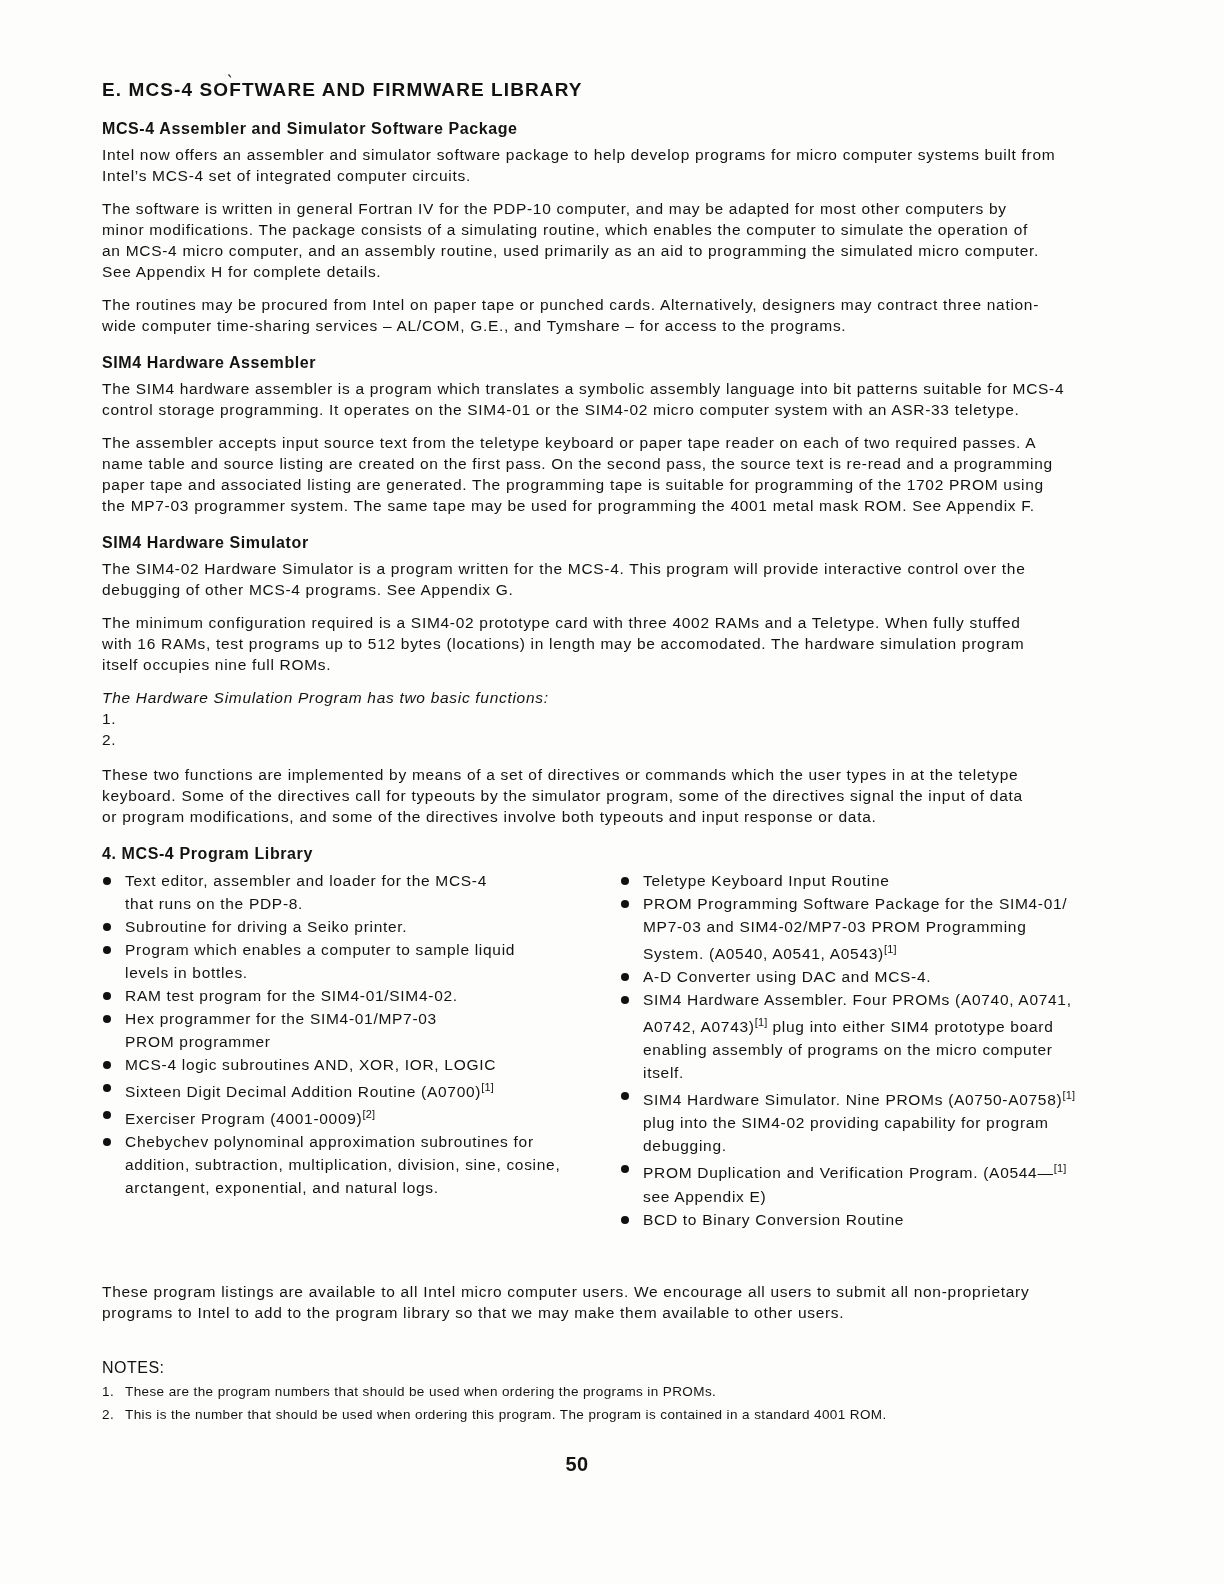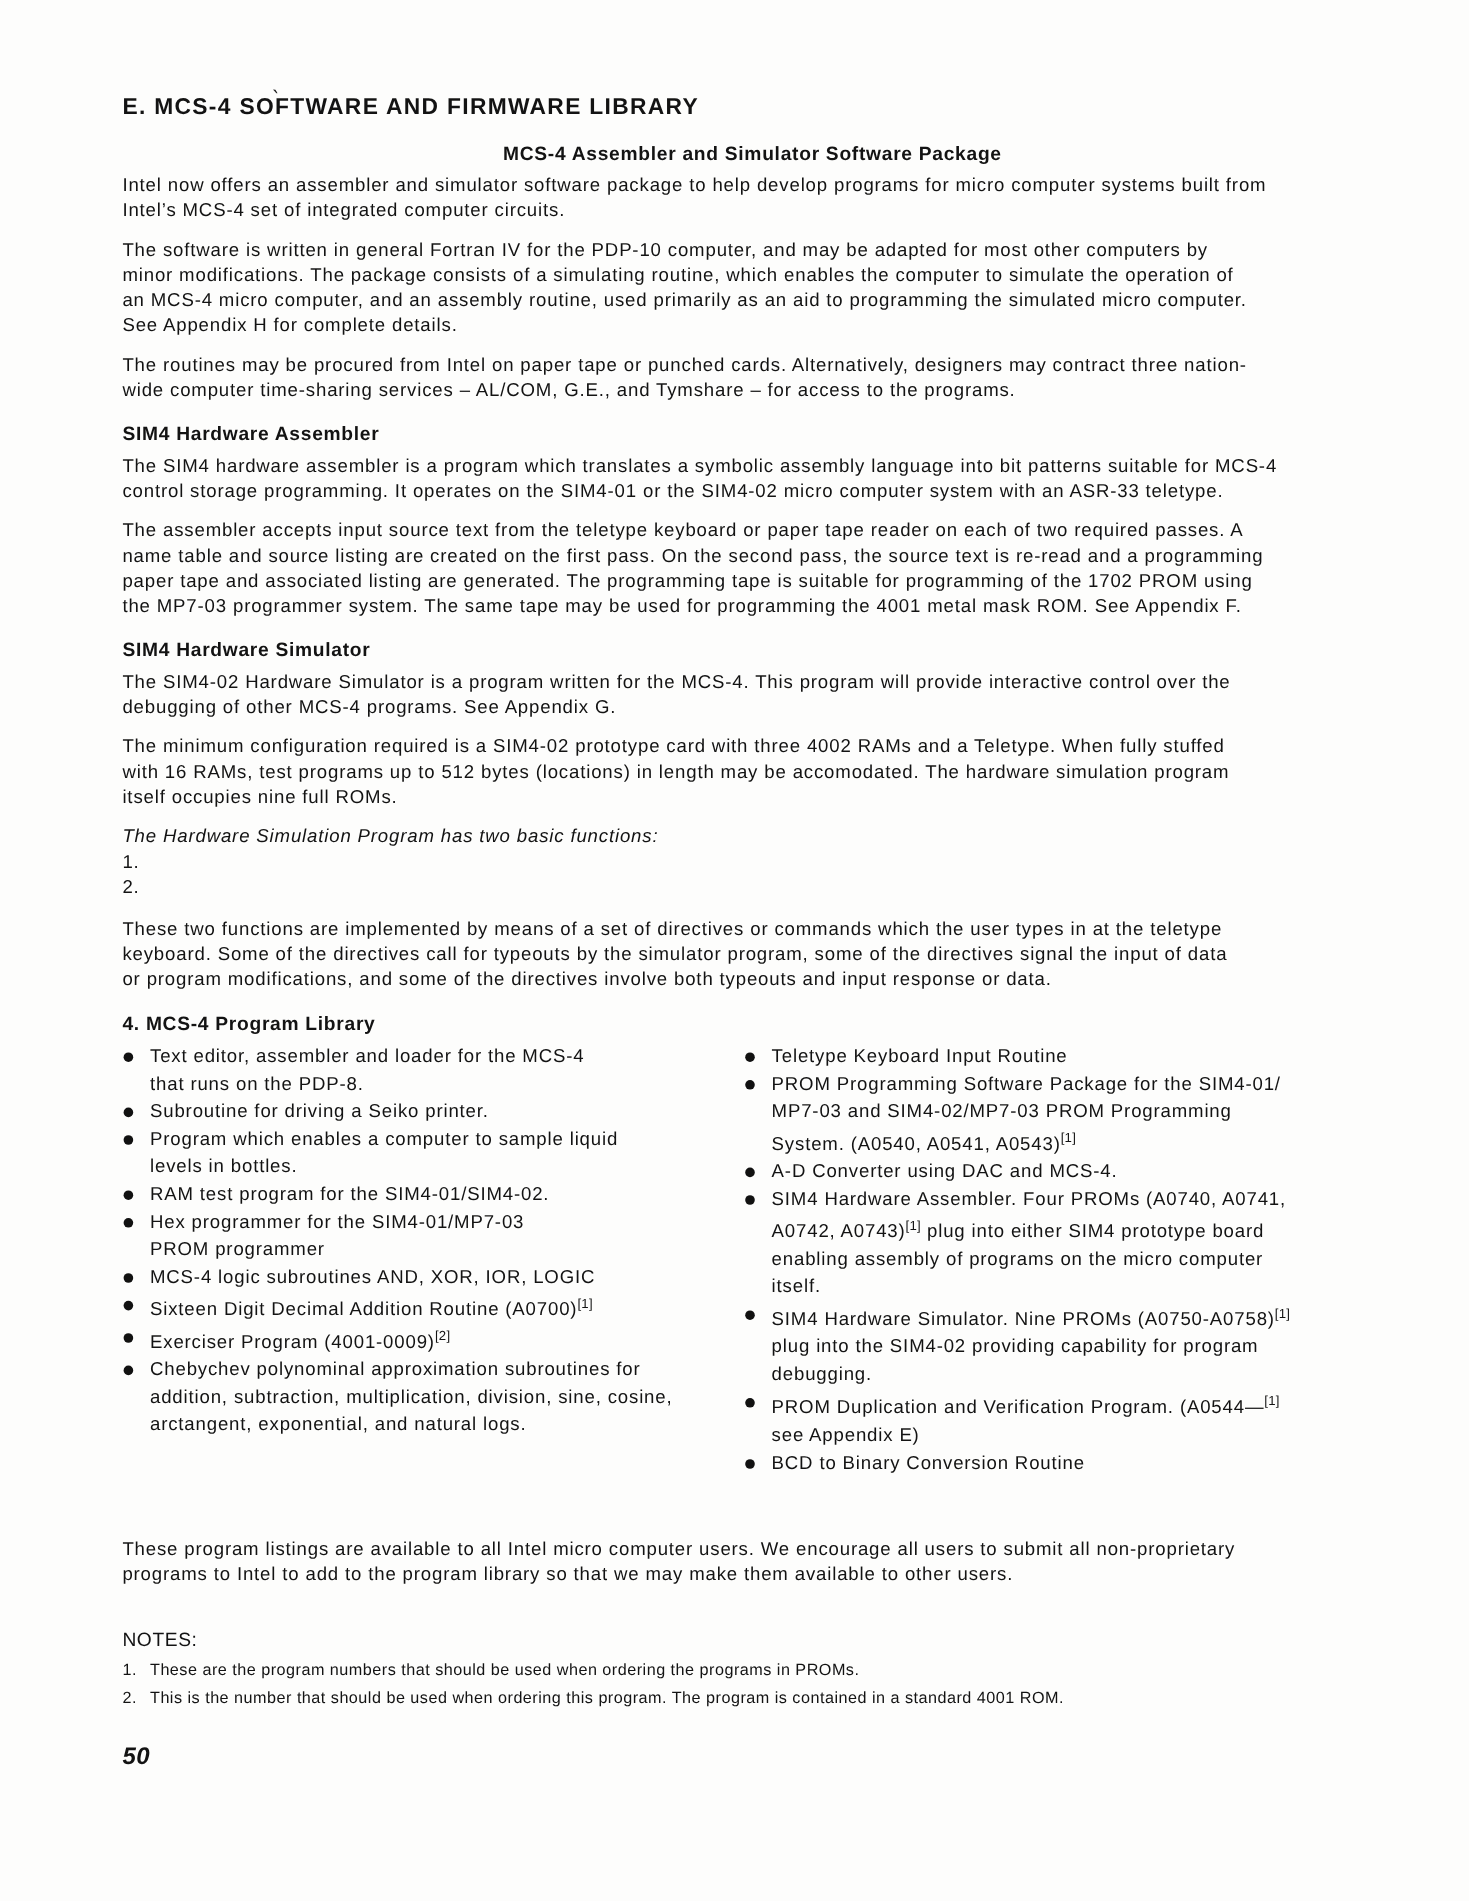--- a/index.html
+++ b/index.html
@@ -11,38 +11,38 @@
     background:#fdfdfc;color:#131313;
     font-family:"Liberation Sans",sans-serif;
     font-size:15.5px;line-height:21px;letter-spacing:.7px;
     overflow:hidden;
   }
   h1{
     font-size:19px;line-height:20px;font-weight:700;
     text-align:left;margin:0 62px 18px 0;letter-spacing:1.1px;
   }
   h2{font-size:16px;line-height:21px;margin:16px 0 5px;letter-spacing:.6px;}
-  section.first h2{margin-top:0;text-align:center;}
+  section.first h2{margin-top:0;}
   p{margin:0 0 12px;white-space:pre-line;}
   .numlist{margin:0 0 14px;}
   .numitem{display:flex;}
   .num{width:27px;flex:none;}
   .library-cols{display:flex;margin-top:2px;}
   ul{list-style:none;margin:0;padding:0;line-height:23px;}
   .col-left{width:518px;flex:none;}
   .col-right{flex:1;}
   li{position:relative;padding-left:23px;}
   .blt{position:absolute;left:1px;top:8px;width:8px;height:8px;border-radius:50%;background:#111;}
   .it{white-space:pre-line;}
   sup{font-size:11px;letter-spacing:.2px;}
   .closing{margin:50px 0 0;}
   .notes-label{margin:34px 0 2px;font-size:16px;letter-spacing:.5px;}
   .note{display:flex;font-size:13.5px;line-height:23px;letter-spacing:.4px;}
   .note .num{width:23px;}
-  .pagenum{margin:28px 100px 0 0;font-weight:700;font-size:20px;letter-spacing:.5px;font-style:italic;}
+  .pagenum{margin:28px 100px 0 0;text-align:center;font-weight:700;font-size:20px;letter-spacing:.5px;}
   .speck{position:absolute;left:226px;top:72px;font-size:18px;color:#222;transform:rotate(6deg);}
 </style>
 </head>
 <body>
 
 <span class="speck">`</span>
 
 <h1>E. MCS-4 SOFTWARE AND FIRMWARE LIBRARY</h1>
 
 <section class="first">

